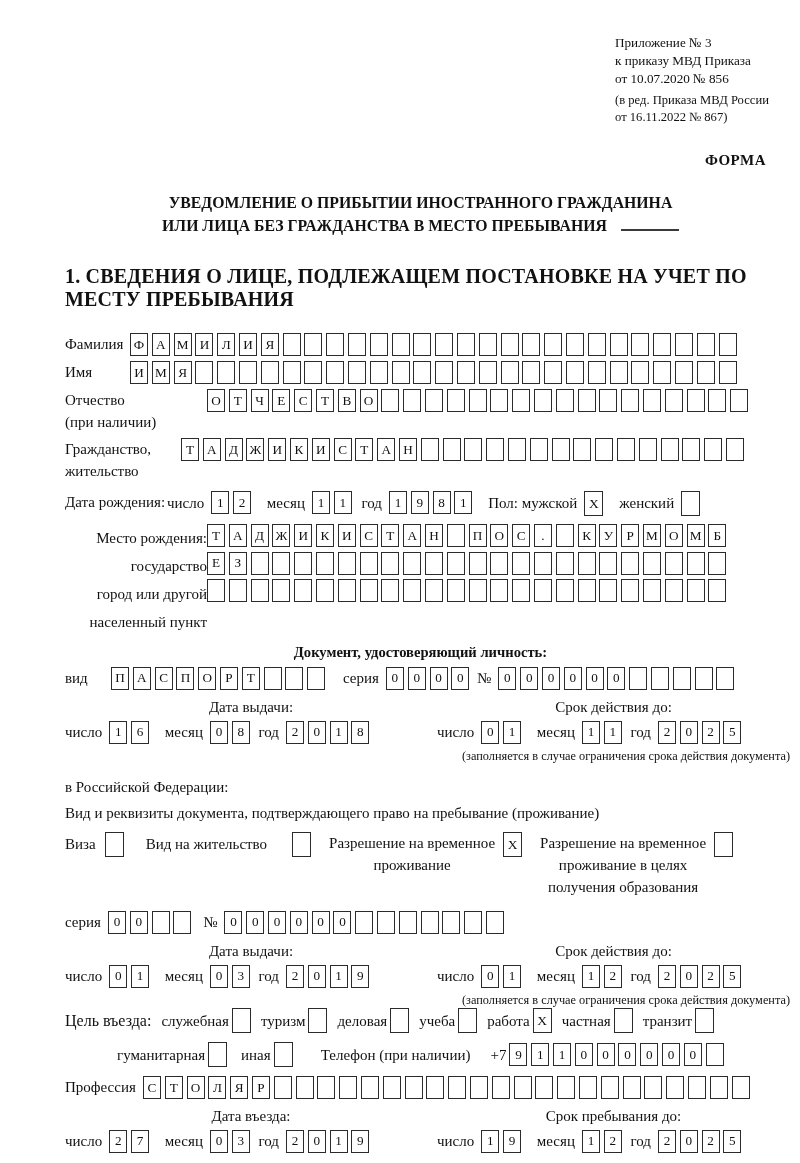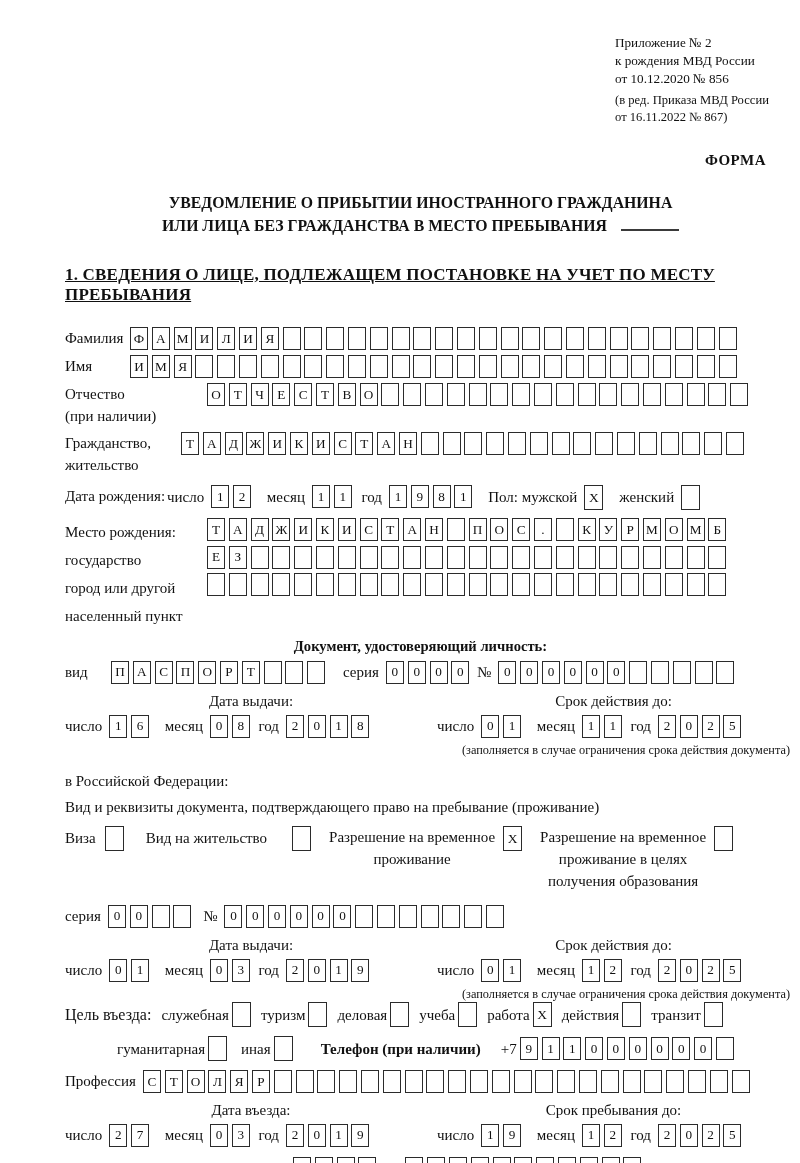--- a/index.html
+++ b/index.html
@@ -6,32 +6,32 @@
   .page{
     width:800px;height:1163px;box-sizing:border-box;
     padding:34px 10px 0 65px;position:relative;overflow:hidden;
     font-family:"Liberation Serif","DejaVu Serif",serif;color:#111;background:#fff;
   }
   .hdr{margin-left:550px;font-size:13.2px;line-height:18px;}
   .hdr-sub{margin-top:4px;font-size:12.6px;line-height:17px;}
   .forma{margin-top:26px;text-align:right;padding-right:24px;font-weight:bold;font-size:15px;letter-spacing:.5px;}
   .title{margin-top:22px;margin-left:-14px;text-align:center;font-weight:bold;font-size:15.8px;line-height:23px;}
   .blank-line{display:inline-block;width:58px;border-bottom:2px solid #3a3a3a;margin-left:14px;}
-  .sec-head{margin-top:28px;font-weight:bold;font-size:17px;letter-spacing:.2px;text-decoration:underline;}
+  .sec-head{margin-top:28px;font-weight:bold;font-size:20px;letter-spacing:.2px;}
 
   .row{display:flex;align-items:flex-start;margin-top:5px;}
   .cells{display:flex;flex-wrap:nowrap;}
   .cell{flex:0 0 auto;width:16px;height:21px;border:1.5px solid #2b2b2b;margin-right:3.8px;
         display:flex;align-items:center;justify-content:center;font-size:13.2px;}
   .cellcol .cells{margin-bottom:4.5px;}
   .cb{flex:0 0 auto;width:17px;height:23px;border:1.5px solid #2b2b2b;
       display:inline-flex;align-items:center;justify-content:center;font-size:13.5px;}
   .lbl{flex:0 0 auto;font-size:15px;line-height:22px;}
   .w65{width:65px}.w142{width:142px}.w116{width:116px}.w46{width:46px}
-  .stack div{line-height:28px;}
+  .stack div{line-height:28px;text-align:right;}
   .glab{font-size:15px;line-height:24px;margin-right:7px;}
   .gap-l{margin-left:12px;}
   .center-bold{text-align:center;font-weight:bold;font-size:14.6px;margin-top:8px;margin-left:-14px;}
 
   .dates{display:flex;margin-top:9px;}
   .dcol-left{width:372px;flex:0 0 auto;}
   .dcol-right{flex:1;}
   .dhead{text-align:center;font-size:15px;margin-bottom:4px;}
   .dgroups{display:flex;align-items:center;}
   .dnote{font-size:12.3px;text-align:right;margin-top:5px;white-space:nowrap;}
@@ -41,32 +41,32 @@
   .opt-row .cb{margin-left:8px;}
   .opt-multi{display:flex;align-items:flex-start;margin-left:18px;}
   .opt-lines{text-align:center;line-height:22px;}
   .opt-lines div{white-space:nowrap;}
 
   .purpose{align-items:center;margin-top:0;white-space:nowrap;}
   .purpose .glab{margin:0 3px 0 10px;}
   .purpose2{align-items:center;margin-top:9px;margin-left:52px;white-space:nowrap;}
   .purpose2 .glab{margin:0 3px 0 0;}
   .purpose2 .sp{margin-left:14px;}
-  .phone-lab{margin-left:28px !important;margin-right:20px !important;font-weight:bold;}
+  .phone-lab{margin-left:28px !important;margin-right:20px !important;}
   .mig{align-items:center;margin-top:9px;}
 </style>
 </head>
 <body>
 
 <div class="page">
 
   <div class="hdr">
-    <div>Приложение № 2</div>
-    <div>к рождения МВД России</div>
-    <div>от 10.12.2020 № 856</div>
+    <div>Приложение № 3</div>
+    <div>к приказу МВД Приказа</div>
+    <div>от 10.07.2020 № 856</div>
     <div class="hdr-sub">
       <div>(в ред. Приказа МВД России</div>
       <div>от 16.11.2022 № 867)</div>
     </div>
   </div>
   <div class="forma">ФОРМА</div>
 
   <div class="title">
     <div>УВЕДОМЛЕНИЕ О ПРИБЫТИИ ИНОСТРАННОГО ГРАЖДАНИНА</div>
     <div><span>ИЛИ ЛИЦА БЕЗ ГРАЖДАНСТВА В МЕСТО ПРЕБЫВАНИЯ</span><span class="blank-line"></span></div>
@@ -517,21 +517,21 @@
     <span class="glab">служебная</span>
     <span class="cb"></span>
     <span class="glab">туризм</span>
     <span class="cb"></span>
     <span class="glab">деловая</span>
     <span class="cb"></span>
     <span class="glab">учеба</span>
     <span class="cb"></span>
     <span class="glab">работа</span>
     <span class="cb">X</span>
-    <span class="glab">действия</span>
+    <span class="glab">частная</span>
     <span class="cb"></span>
     <span class="glab">транзит</span>
     <span class="cb"></span>
   </div>
 
   <div class="row purpose2">
     <span class="glab">гуманитарная</span>
     <span class="cb"></span>
     <span class="glab sp">иная</span>
     <span class="cb"></span>

